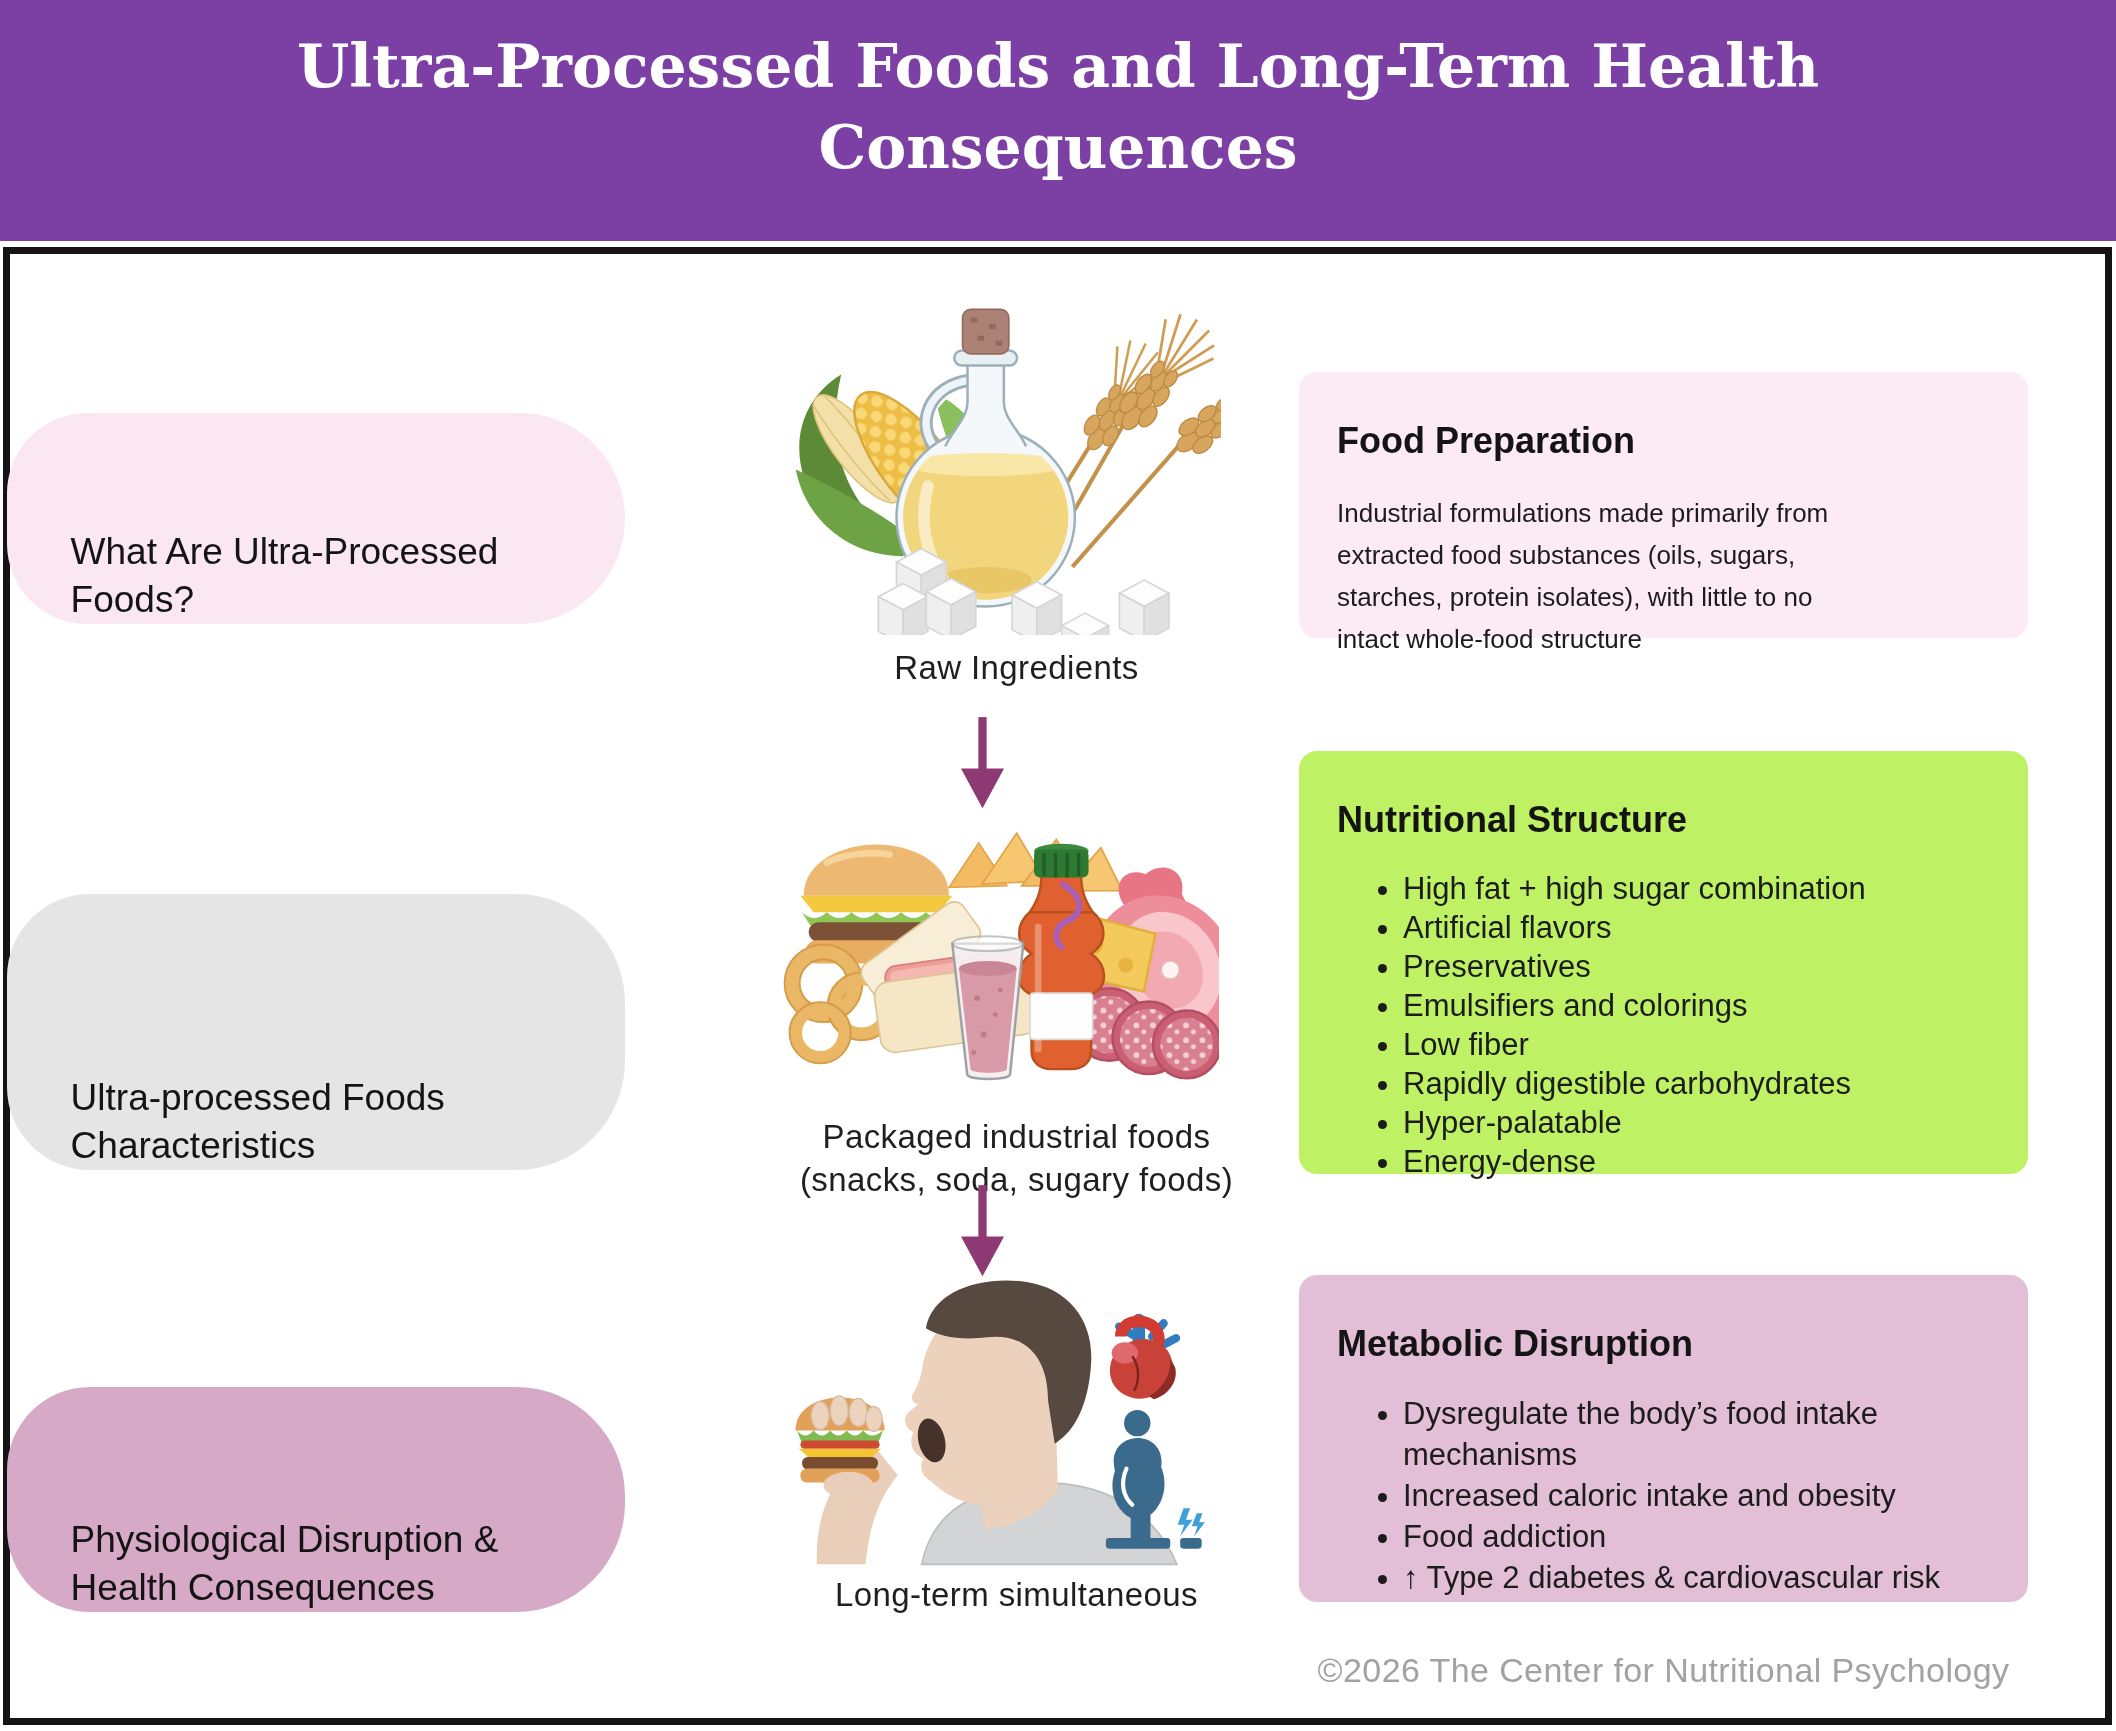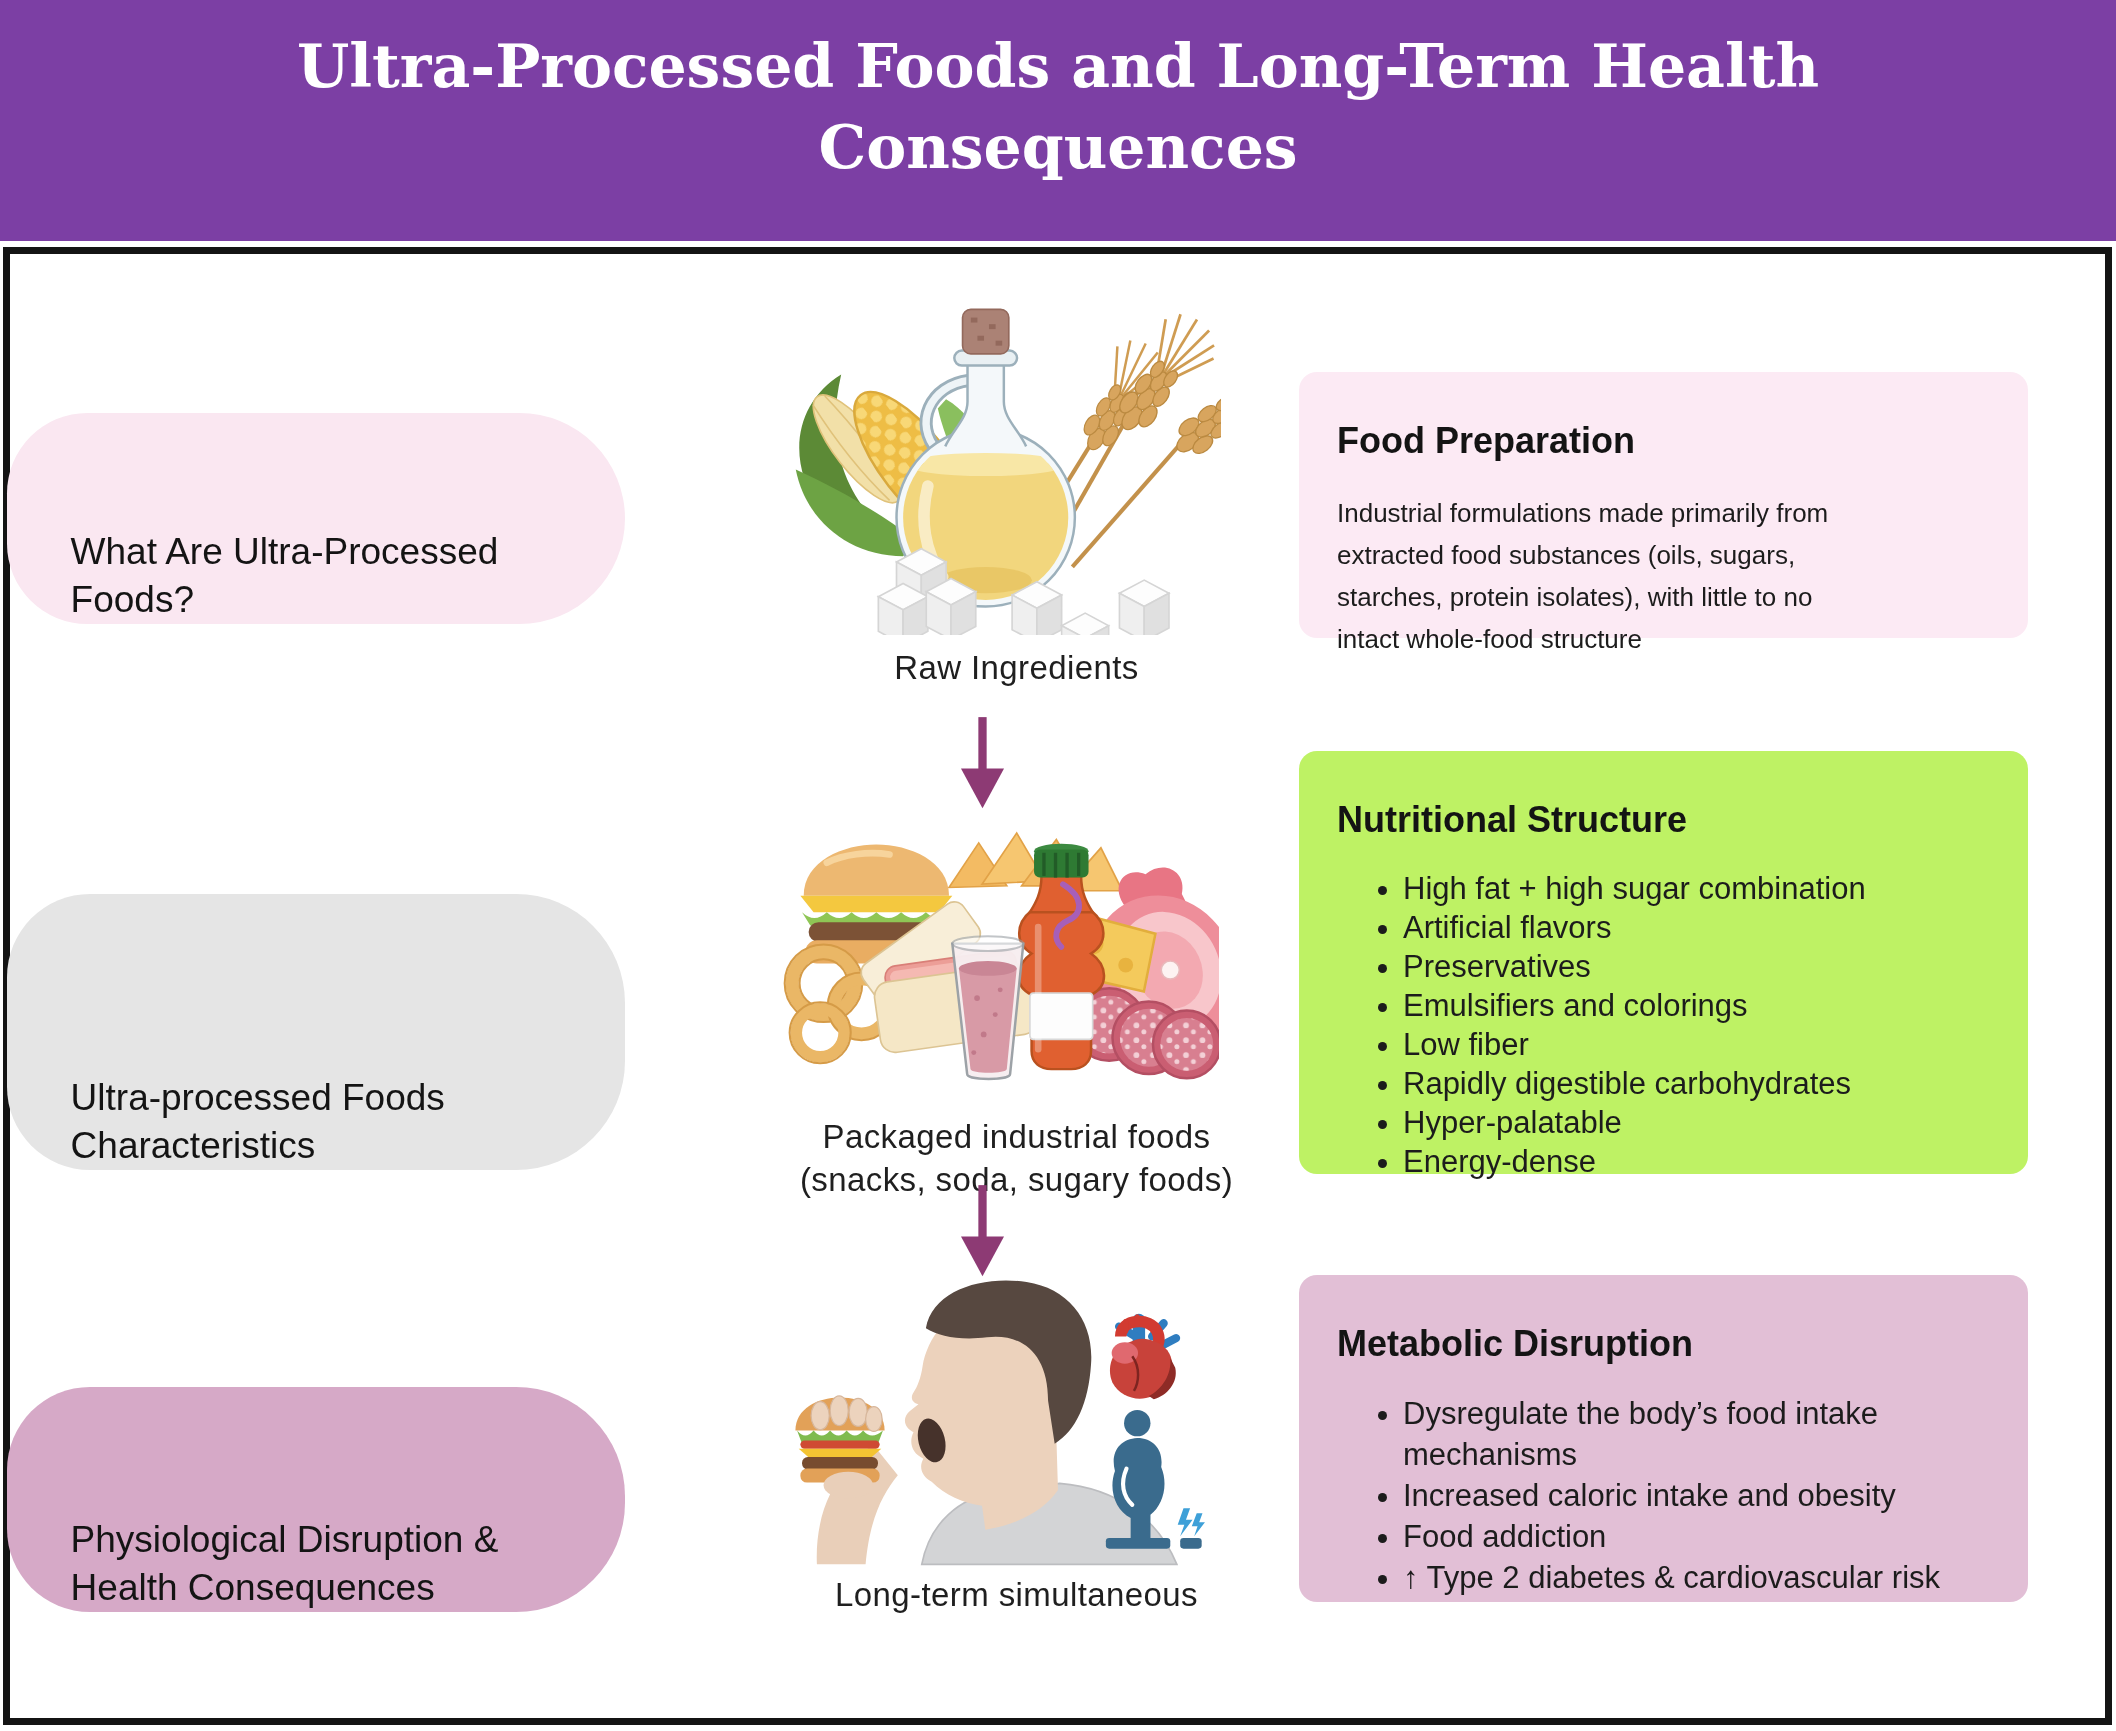--- a/index.html
+++ b/index.html
@@ -391,15 +391,16 @@
   <section class="info-box ib3">
     <h2>Metabolic Disruption</h2>
     <ul>
       <li>Dysregulate the body’s food intake mechanisms</li>
       <li>Increased caloric intake and obesity</li>
       <li>Food addiction</li>
       <li>↑ Type 2 diabetes &amp; cardiovascular risk</li>
     </ul>
   </section>
 
+  <div class="footer-copy">©2026 The Center for Nutritional Psychology</div>
 
 </div>
 
 
 </body></html>

